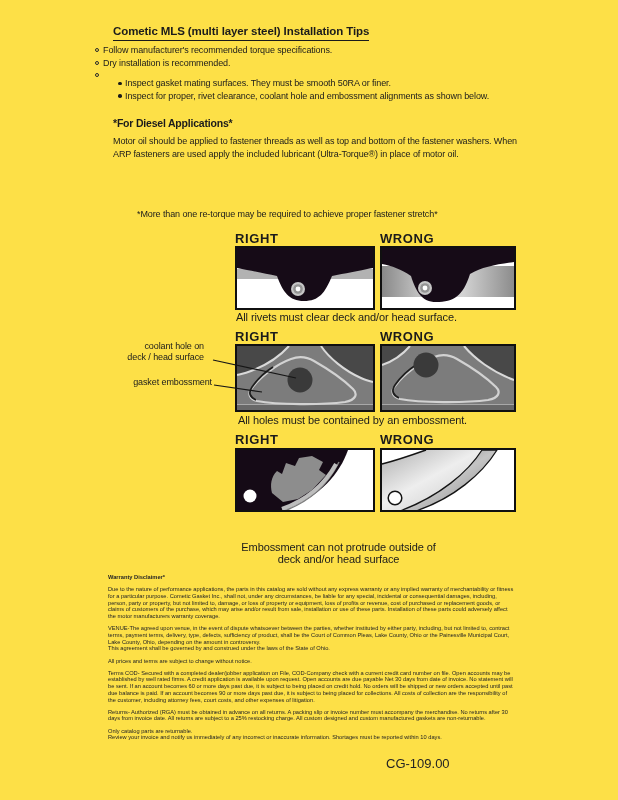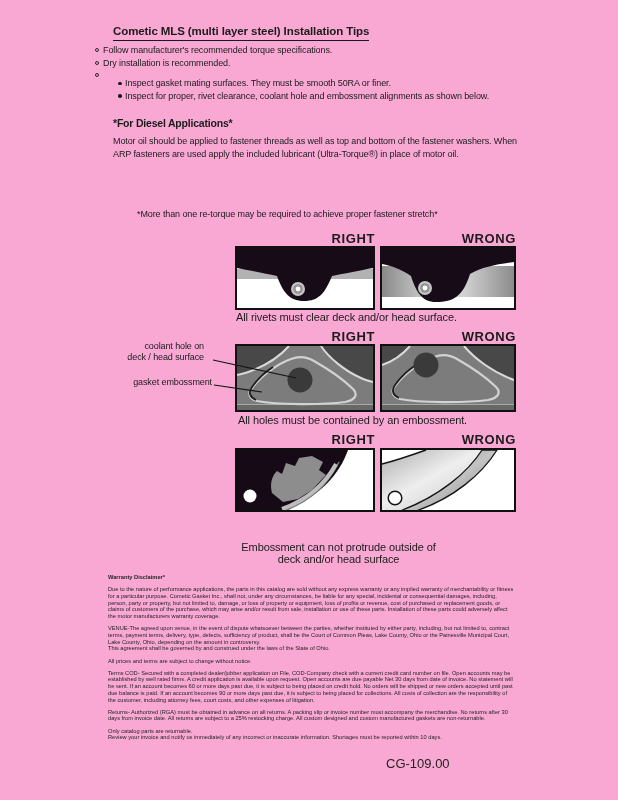--- a/index.html
+++ b/index.html
@@ -1,18 +1,18 @@
 <!DOCTYPE html>
 <html><head>
 <meta charset="utf-8">
 <style>
   * { margin:0; padding:0; box-sizing:border-box; }
   html,body { background:#ffffff; }
   #page {
-    position:relative; width:618px; height:800px; background:#f9a8d4;
+    position:relative; width:618px; height:800px; background:#fde047;
     font-family:"Liberation Sans", sans-serif; color:#1b1b1b; overflow:hidden;
   }
   .abs { position:absolute; }
   .title {
     left:113px; top:25px; font-size:11.5px; font-weight:bold; letter-spacing:-0.1px;
     border-bottom:1.5px solid #1a1a1a; padding-bottom:3px; display:inline-block;
   }
   .body-text { font-size:9px; letter-spacing:-0.1px; line-height:12.7px; }
   .tips { left:95px; top:44px; width:500px; }
   .tip-row { display:flex; align-items:flex-start; }
@@ -22,21 +22,21 @@
     margin:4px 4px 0 0; flex:0 0 auto;
   }
   .marker-f {
     width:3.5px; height:3.5px; background:#1b1b1b; border-radius:50%;
     margin:4.2px 3.5px 0 0; flex:0 0 auto;
   }
   .diesel-h { left:113px; top:117px; font-size:10.5px; font-weight:bold; letter-spacing:-0.2px; }
   .para1 { left:113px; top:135px; width:408px; }
   .para2 { left:113px; top:165px; width:396px; }
   .note  { left:113px; top:208px; width:420px;margin-left:24px; }
-  .rw-label { font-size:13px; font-weight:bold; letter-spacing:0.6px; text-align:right; }
+  .rw-label { font-size:13px; font-weight:bold; letter-spacing:0.6px; text-align:left; }
   .cap { font-size:11px; letter-spacing:-0.1px; line-height:11.5px; }
   .side-label { font-size:9px; letter-spacing:-0.1px; line-height:11px; text-align:right; }
   .legal { left:108px; top:574px; width:407px; font-size:5.7px; line-height:6.7px; letter-spacing:0; color:#242424; }
   .legal .lp { margin-top:5.5px; }
   .legal .lp.tight { margin-top:0; }
   .legal .lh { font-weight:bold; }
   .page-code { left:386px; top:756px; font-size:13px; color:#242424; }
   svg { display:block; }
 </style>
 </head>

